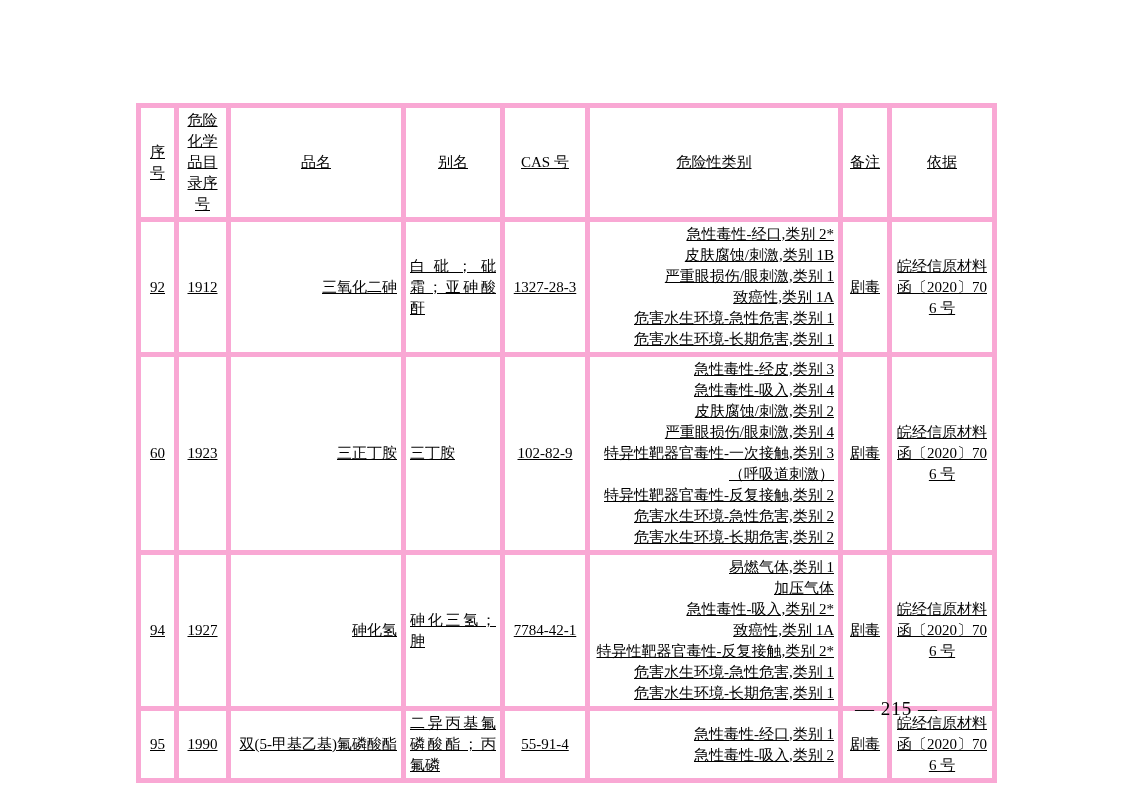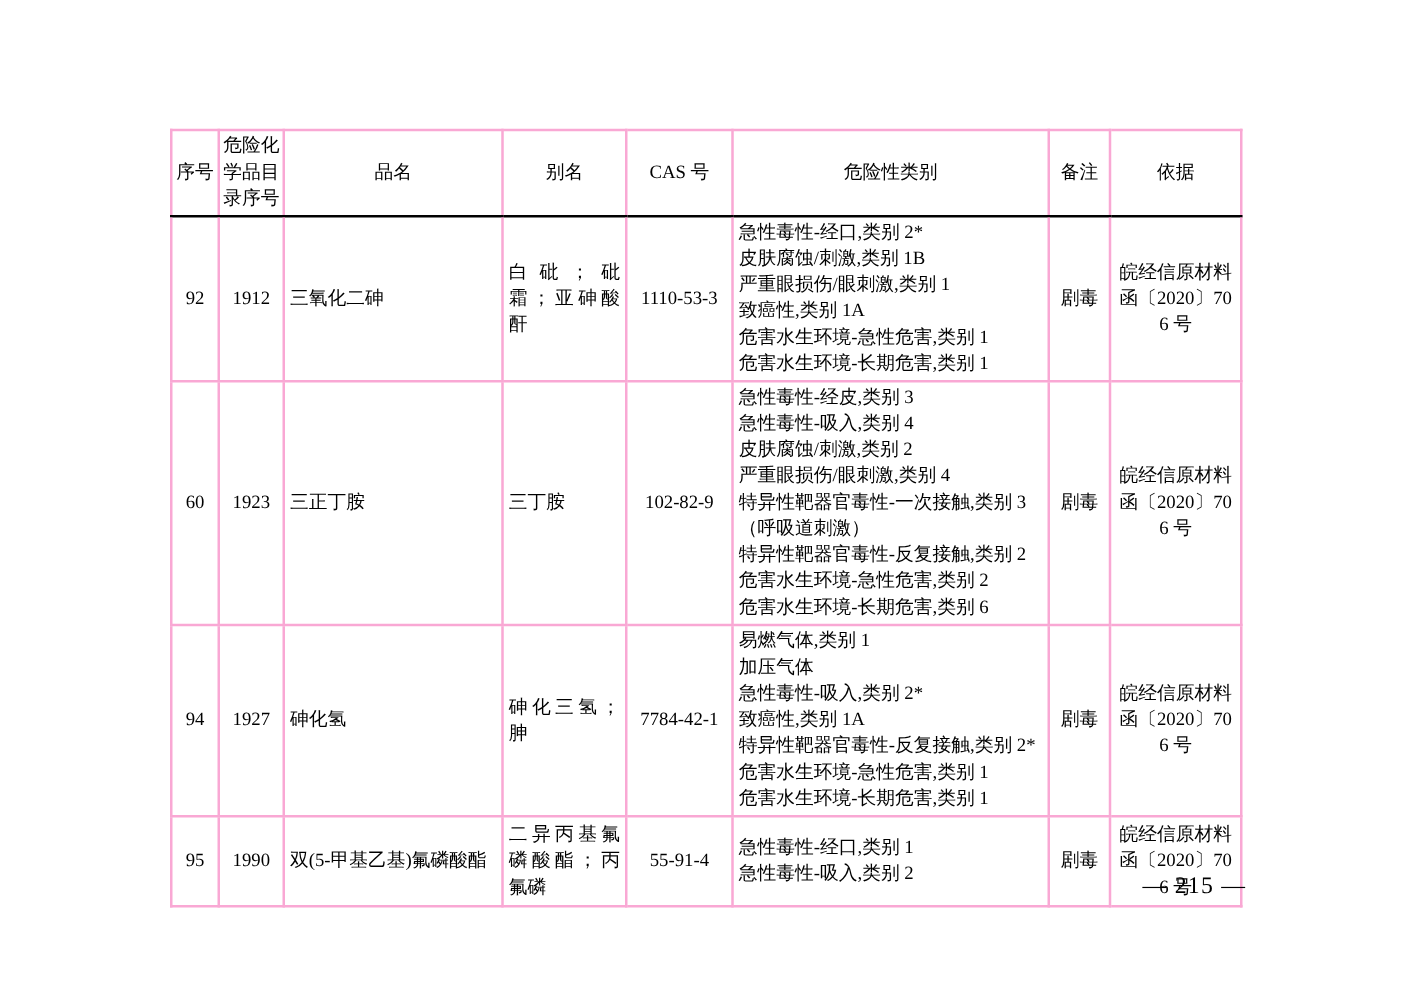--- a/index.html
+++ b/index.html
@@ -20,44 +20,45 @@
     position: absolute;
     left: 136px;
     top: 103px;
     width: 856px;
     border-collapse: collapse;
     table-layout: fixed;
     border: 2px solid #000000;
     font-size: 15px;
   }
   table.chem th, table.chem td {
-    border: 2px solid #f9a8d4;
+    border: 5px solid #f9a8d4;
     vertical-align: middle;
     padding: 2px 4px;
     word-break: break-all;
     line-height: 21px;
+    text-decoration: underline;
   }
   table.chem thead th {
     border-bottom: 2px solid #000000;
     font-weight: normal;
     text-align: center;
     padding: 2px 2px;
   }
   td.c { text-align: center; }
-  td.l { text-align: left; }
+  td.l { text-align: right; }
   td.name-cell { padding-left: 9px; }
   td.alias-cell { padding-left: 6px; padding-right: 4px; text-align: justify; }
   td.hazard-cell { padding-left: 7px; padding-right: 4px; }
   .hz { line-height: 21px; }
   .page-number {
     position: absolute;
-    left: 883px;
+    left: 855px;
     top: 698px;
     width: 145px;
-    text-align: center;
+    text-align: left;
     font-size: 19px;
     letter-spacing: 1px;
   }
 </style>
 </head>
 <body>
 
 <div class="sheet">
 
   <table class="chem">
@@ -82,21 +83,21 @@
           <th>备注</th>
           <th>依据</th>
         </tr>
     </thead>
     <tbody>
         <tr style="height: 128px;">
           <td class="c">92</td>
           <td class="c">1912</td>
           <td class="l name-cell">三氧化二砷</td>
           <td class="l alias-cell">白砒；砒霜；亚砷酸酐</td>
-          <td class="c">1110-53-3</td>
+          <td class="c">1327-28-3</td>
           <td class="l hazard-cell">
             <div class="hz">急性毒性-经口,类别 2*</div>
             <div class="hz">皮肤腐蚀/刺激,类别 1B</div>
             <div class="hz">严重眼损伤/眼刺激,类别 1</div>
             <div class="hz">致癌性,类别 1A</div>
             <div class="hz">危害水生环境-急性危害,类别 1</div>
             <div class="hz">危害水生环境-长期危害,类别 1</div>
           </td>
           <td class="c">剧毒</td>
           <td class="c">皖经信原材料函〔2020〕706 号</td>
@@ -108,21 +109,21 @@
           <td class="l alias-cell">三丁胺</td>
           <td class="c">102-82-9</td>
           <td class="l hazard-cell">
             <div class="hz">急性毒性-经皮,类别 3</div>
             <div class="hz">急性毒性-吸入,类别 4</div>
             <div class="hz">皮肤腐蚀/刺激,类别 2</div>
             <div class="hz">严重眼损伤/眼刺激,类别 4</div>
             <div class="hz">特异性靶器官毒性-一次接触,类别 3（呼吸道刺激）</div>
             <div class="hz">特异性靶器官毒性-反复接触,类别 2</div>
             <div class="hz">危害水生环境-急性危害,类别 2</div>
-            <div class="hz">危害水生环境-长期危害,类别 6</div>
+            <div class="hz">危害水生环境-长期危害,类别 2</div>
           </td>
           <td class="c">剧毒</td>
           <td class="c">皖经信原材料函〔2020〕706 号</td>
         </tr>
         <tr style="height: 142px;">
           <td class="c">94</td>
           <td class="c">1927</td>
           <td class="l name-cell">砷化氢</td>
           <td class="l alias-cell">砷化三氢；胂</td>
           <td class="c">7784-42-1</td>

